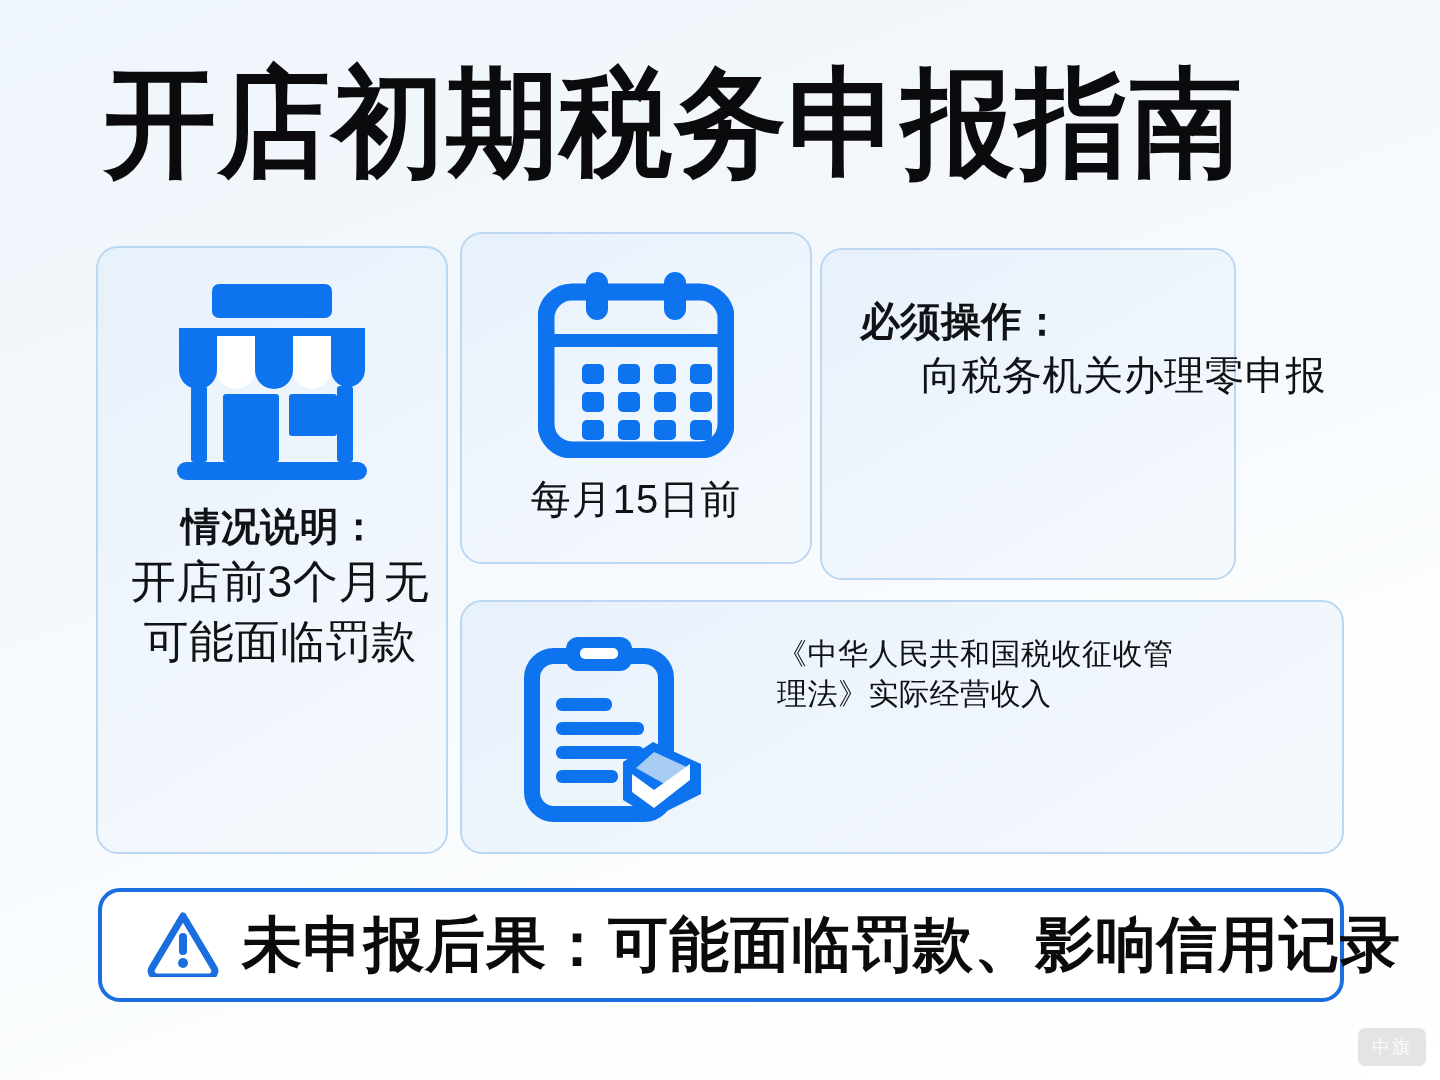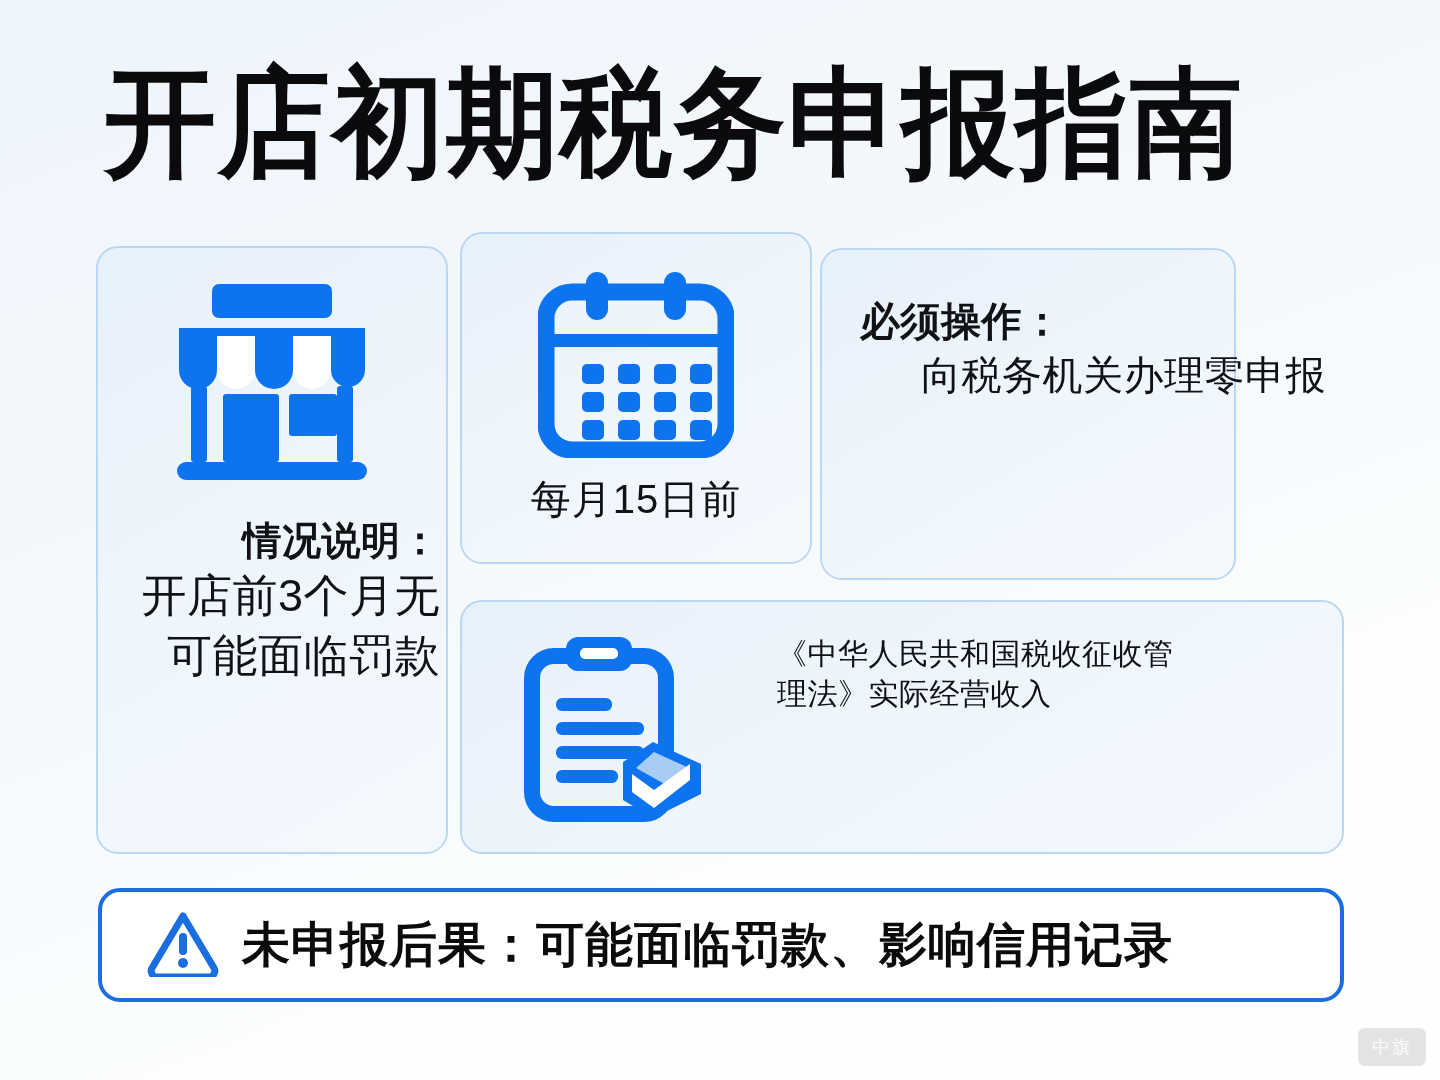--- a/index.html
+++ b/index.html
@@ -91,23 +91,23 @@
   }
 
   
   .card-text-block {
     position: absolute;
     color: #111216;
   }
 
   #situation-text {
     left: 22px;
-    top: 268px;
+    top: 254px;
     width: 320px;
-    text-align: right;
+    text-align: center;
   }
   #situation-text .head {
     font-size: 39px;
     font-weight: 700;
     line-height: 1.28;
     letter-spacing: 0.5px;
   }
   #situation-text .body {
     font-size: 45px;
     font-weight: 400;
@@ -174,21 +174,21 @@
     box-sizing: border-box;
     border: 4px solid #1a6ee0;
     border-radius: 22px;
     background: #ffffff;
     display: flex;
     align-items: center;
     padding-left: 44px;
   }
   #warning-banner .warn-text {
     margin-left: 22px;
-    font-size: 48px;
+    font-size: 60px;
     font-weight: 700;
     letter-spacing: 1px;
     color: #0b0b0d;
     white-space: nowrap;
   }
 
   
   #watermark {
     position: absolute;
     right: 14px;

